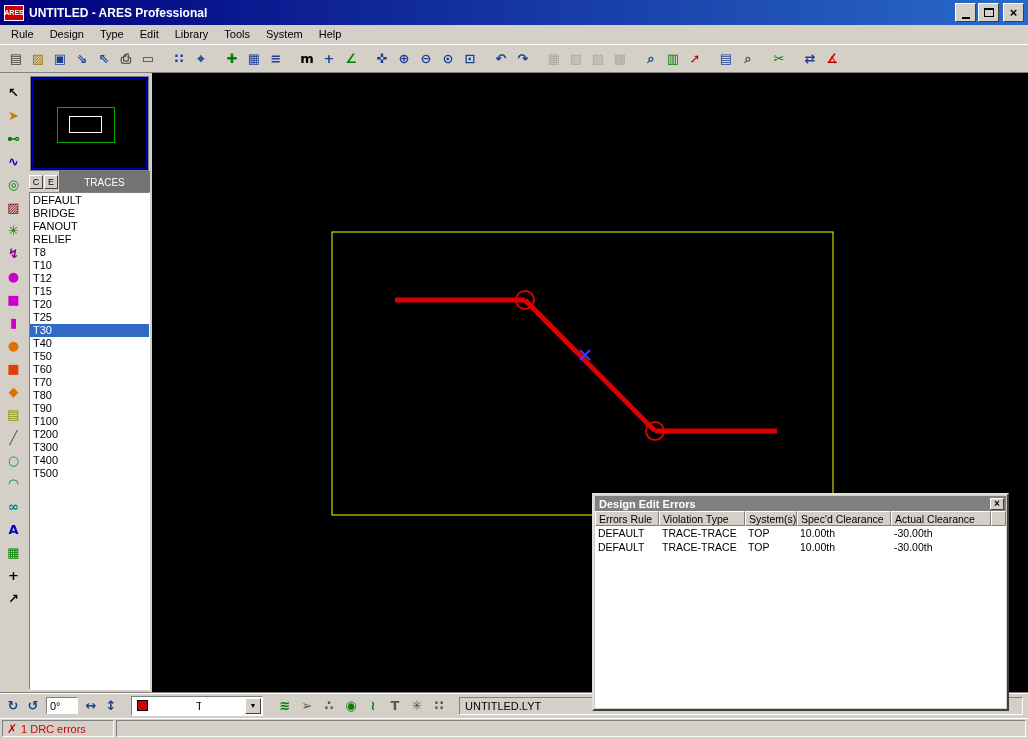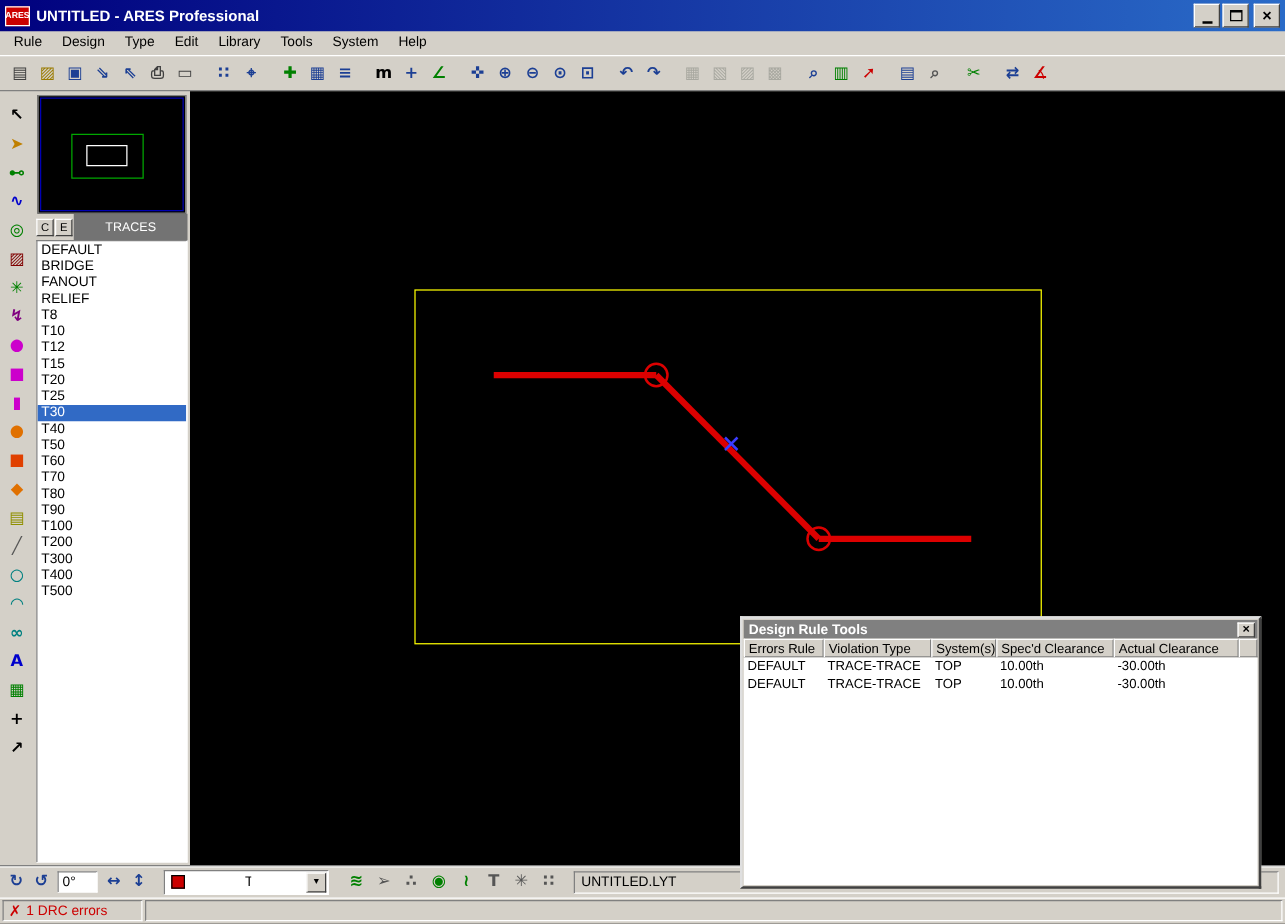--- a/index.html
+++ b/index.html
@@ -312,21 +312,21 @@
       <circle cx="373" cy="227" r="9" fill="none" stroke-width="2" stroke="#dc0000"></circle>
       <circle cx="503" cy="358" r="9" fill="none" stroke-width="2" stroke="#dc0000"></circle>
       <line x1="428" y1="277" x2="438" y2="287" stroke-width="2" stroke="#3c3cff"></line>
       <line x1="438" y1="277" x2="428" y2="287" stroke-width="2" stroke="#3c3cff"></line>
     </svg>
   </div>
 </div>
 
 <div class="drc">
   <div class="drc-title">
-    <span>Design Rule Tools</span>
+    <span>Design Edit Errors</span>
     <span class="drc-close">×</span>
   </div>
   <div class="drc-header drc-cols">
 
   <span>Errors Rule</span>
       <span>Violation Type</span>
       <span>System(s)</span>
       <span>Spec'd Clearance</span>
       <span>Actual Clearance</span>
     </div>

